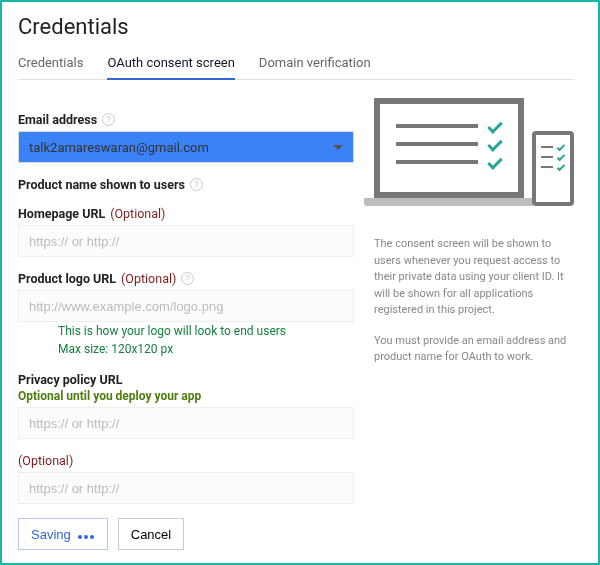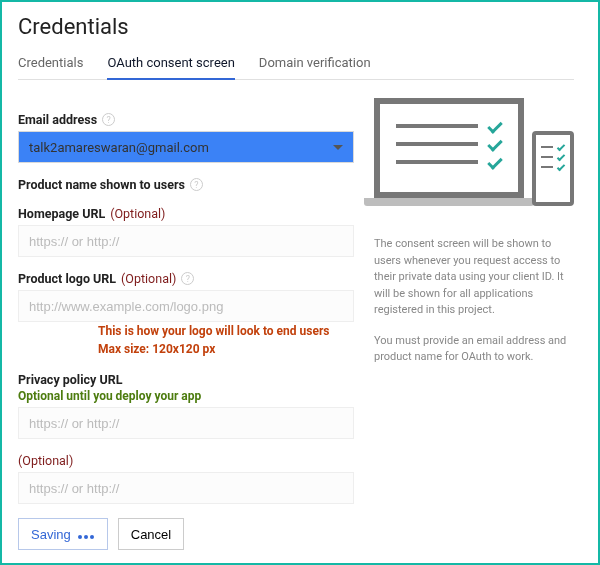--- a/index.html
+++ b/index.html
@@ -102,24 +102,23 @@
     cursor: pointer;
   }
   .select .caret {
     width: 0; height: 0;
     border-left: 5px solid transparent;
     border-right: 5px solid transparent;
     border-top: 5px solid #555;
   }
   .hint {
     font-size: 12px;
-    color: #c2410c;
-    margin-left: 80px;
+    color: #15803d;
+    margin-left: 40px;
     line-height: 1.5;
-    font-weight: bold;
   }
   .buttons {
     display: flex;
     gap: 10px;
     margin-top: 8px;
   }
   .btn {
     height: 32px;
     padding: 0 12px;
     font-size: 13px;

